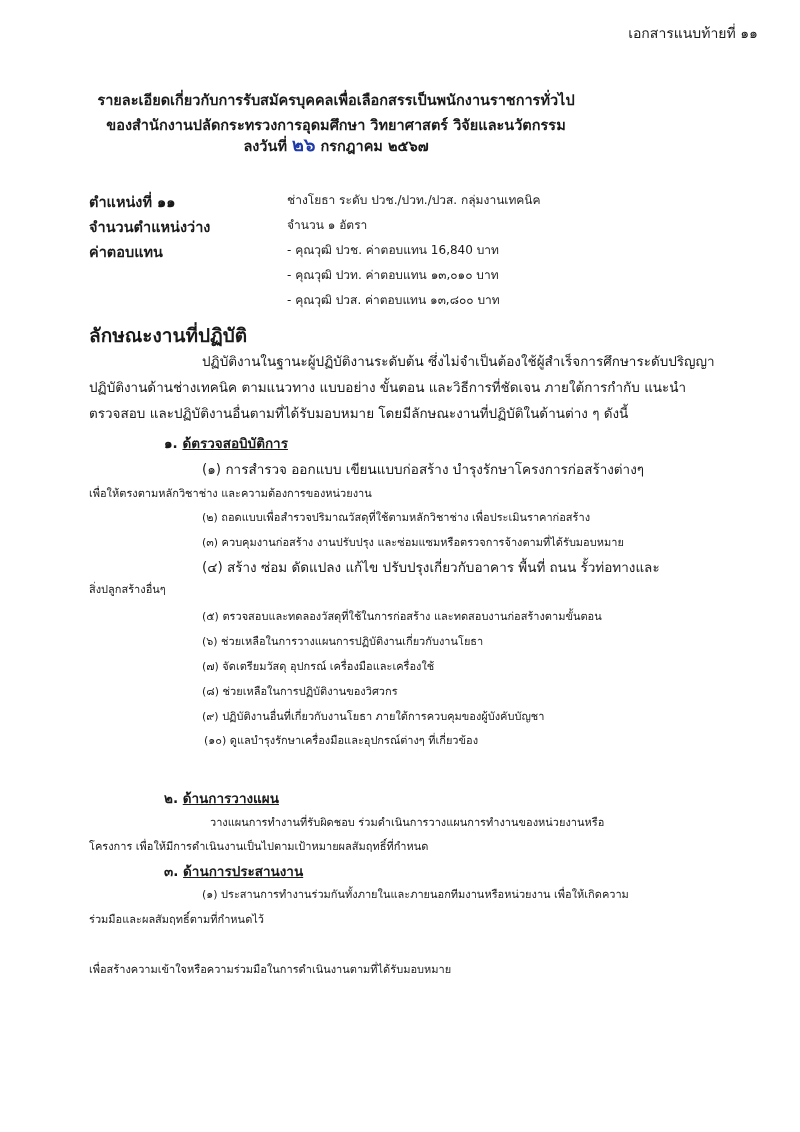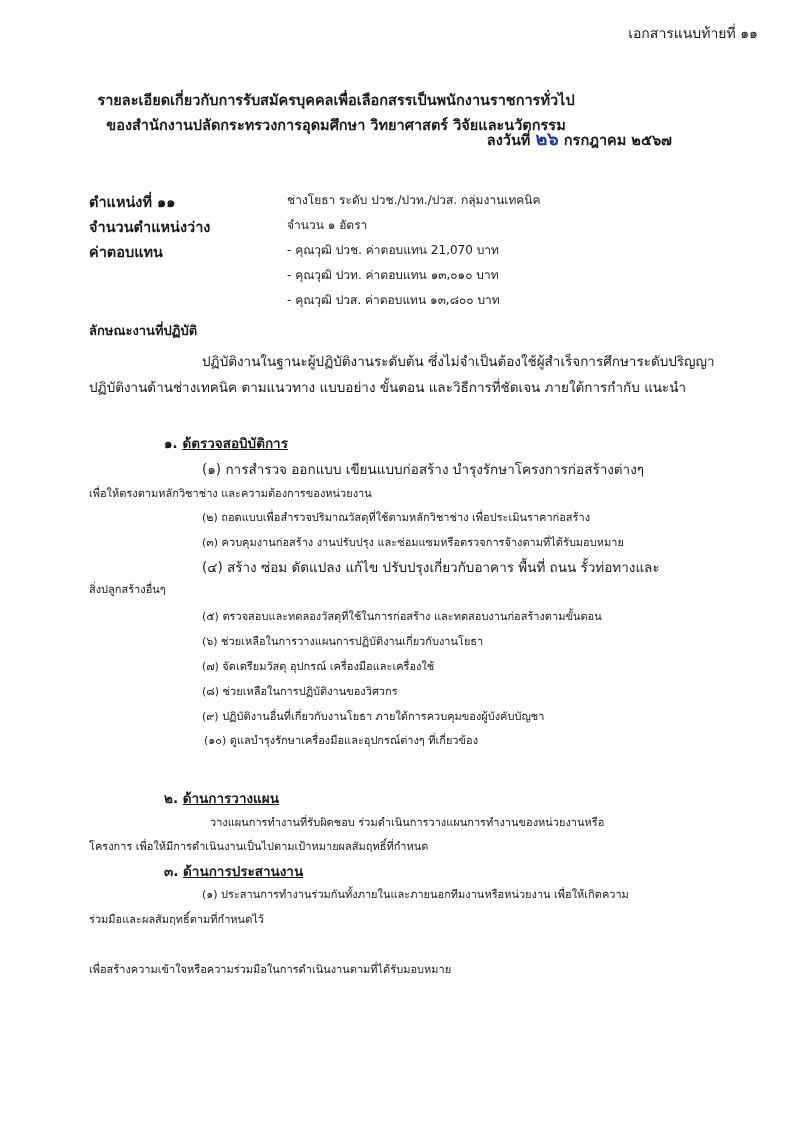--- a/index.html
+++ b/index.html
@@ -5,25 +5,25 @@
   html, body { margin: 0; padding: 0; background: #ffffff; }
   body {
     width: 800px; height: 1132px; position: relative; overflow: hidden;
     font-family: "DejaVu Sans", "Liberation Sans", sans-serif;
     color: #1a1a1a;
   }
   .page { position: absolute; inset: 0; }
   .abs { position: absolute; white-space: nowrap; }
   .annex { top: 22px; right: 42px; font-size: 14px; text-align: right; }
   .title-line { left: 0; width: 672px; text-align: center; font-size: 14.5px; font-weight: bold; }
-  .t1 { top: 88px; } .t2 { top: 113px; } .t3 { top: 124px; text-align: right; }
+  .t1 { top: 88px; } .t2 { top: 113px; } .t3 { top: 130px; }
   .t3 .blue { color: #1f3aa8; font-size: 18px; }
   .lbl { left: 89px; font-size: 14.5px; font-weight: bold; }
   .val { left: 287px; font-size: 12px; }
-  .sec-h { left: 89px; font-size: 13px; font-weight: bold; }
+  .sec-h { left: 89px; font-size: 19px; font-weight: bold; }
   .para { font-size: 13.5px; }
   .body13 { font-size: 11px; }
   .u { text-decoration: underline; }
   .bold { font-weight: bold; }
 </style>
 </head>
 <body>
 
 <div class="page">
 
@@ -37,27 +37,28 @@
     <span>กรกฎาคม ๒๕๖๗</span>
   </div>
 
   <div class="abs lbl" style="top:190px">ตำแหน่งที่ ๑๑</div>
   <div class="abs val" style="top:190px">ช่างโยธา ระดับ ปวช./ปวท./ปวส. กลุ่มงานเทคนิค</div>
 
   <div class="abs lbl" style="top:215px">จำนวนตำแหน่งว่าง</div>
   <div class="abs val" style="top:215px">จำนวน ๑ อัตรา</div>
 
   <div class="abs lbl" style="top:240px">ค่าตอบแทน</div>
-  <div class="abs val" style="top:240px">- คุณวุฒิ ปวช. ค่าตอบแทน 21,070 บาท</div>
+  <div class="abs val" style="top:240px">- คุณวุฒิ ปวช. ค่าตอบแทน 16,840 บาท</div>
   <div class="abs val" style="top:265px">- คุณวุฒิ ปวท. ค่าตอบแทน ๑๓,๐๑๐ บาท</div>
   <div class="abs val" style="top:290px">- คุณวุฒิ ปวส. ค่าตอบแทน ๑๓,๘๐๐ บาท</div>
 
   <div class="abs sec-h" style="top:320px">ลักษณะงานที่ปฏิบัติ</div>
   <div class="abs para" style="top:350px; left:202px">ปฏิบัติงานในฐานะผู้ปฏิบัติงานระดับต้น ซึ่งไม่จำเป็นต้องใช้ผู้สำเร็จการศึกษาระดับปริญญา</div>
   <div class="abs para" style="top:376px; left:89px">ปฏิบัติงานด้านช่างเทคนิค ตามแนวทาง แบบอย่าง ขั้นตอน และวิธีการที่ชัดเจน ภายใต้การกำกับ แนะนำ</div>
+  <div class="abs para" style="top:402px; left:89px">ตรวจสอบ และปฏิบัติงานอื่นตามที่ได้รับมอบหมาย โดยมีลักษณะงานที่ปฏิบัติในด้านต่าง ๆ ดังนี้</div>
 
   <div class="abs para bold" style="top:432px; left:164px">
     <span>๑.</span>
     <span class="u">ด้ตรวจสอบิบัติการ</span>
   </div>
   <div class="abs para" style="top:458px; left:202px">(๑) การสำรวจ ออกแบบ เขียนแบบก่อสร้าง บำรุงรักษาโครงการก่อสร้างต่างๆ</div>
   <div class="abs body13" style="top:484px; left:89px">เพื่อให้ตรงตามหลักวิชาช่าง และความต้องการของหน่วยงาน</div>
   <div class="abs body13" style="top:508px; left:202px">(๒) ถอดแบบเพื่อสำรวจปริมาณวัสดุที่ใช้ตามหลักวิชาช่าง เพื่อประเมินราคาก่อสร้าง</div>
   <div class="abs body13" style="top:533px; left:202px">(๓) ควบคุมงานก่อสร้าง งานปรับปรุง และซ่อมแซมหรือตรวจการจ้างตามที่ได้รับมอบหมาย</div>
   <div class="abs para" style="top:556px; left:202px">(๔) สร้าง ซ่อม ดัดแปลง แก้ไข ปรับปรุงเกี่ยวกับอาคาร พื้นที่ ถนน รั้วท่อทางและ</div>

